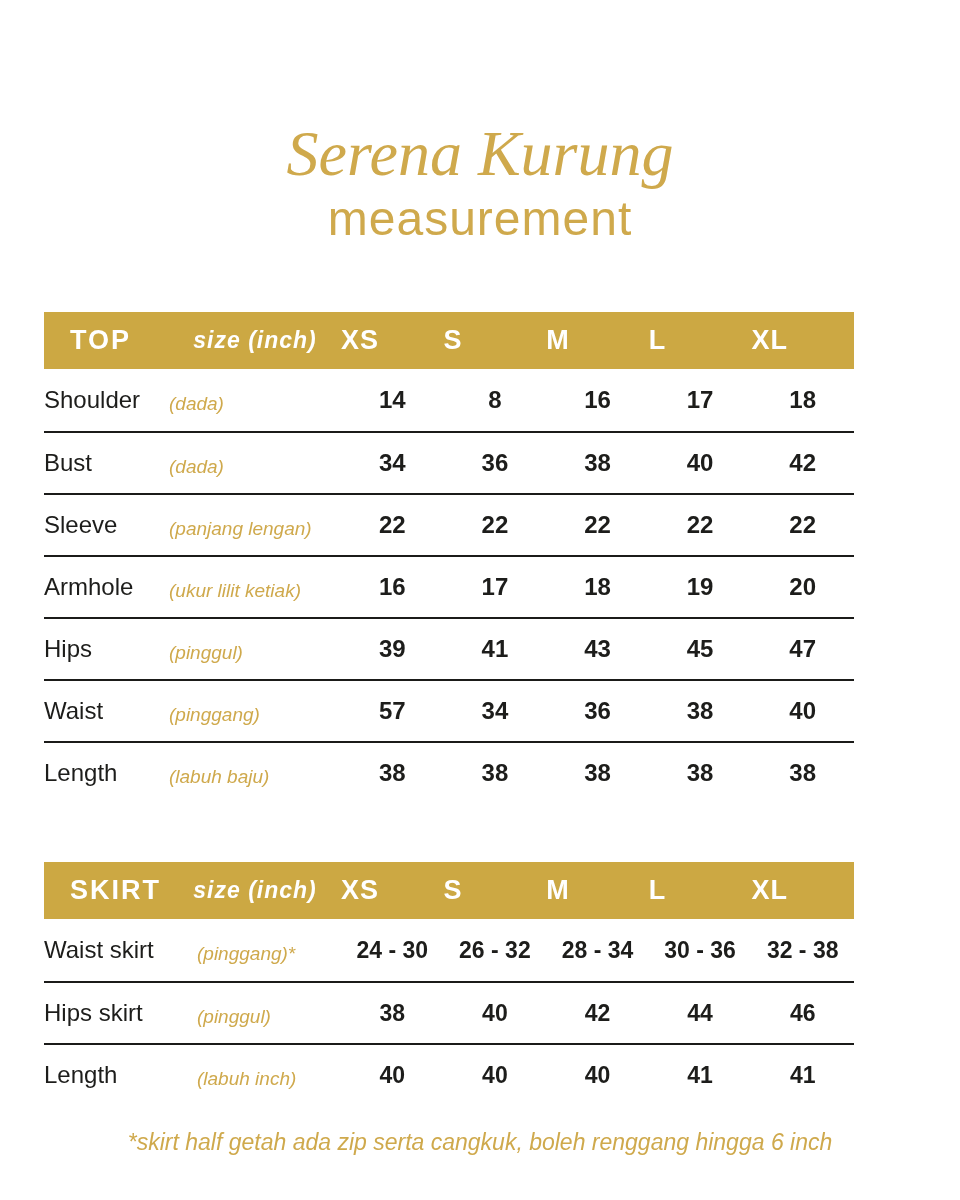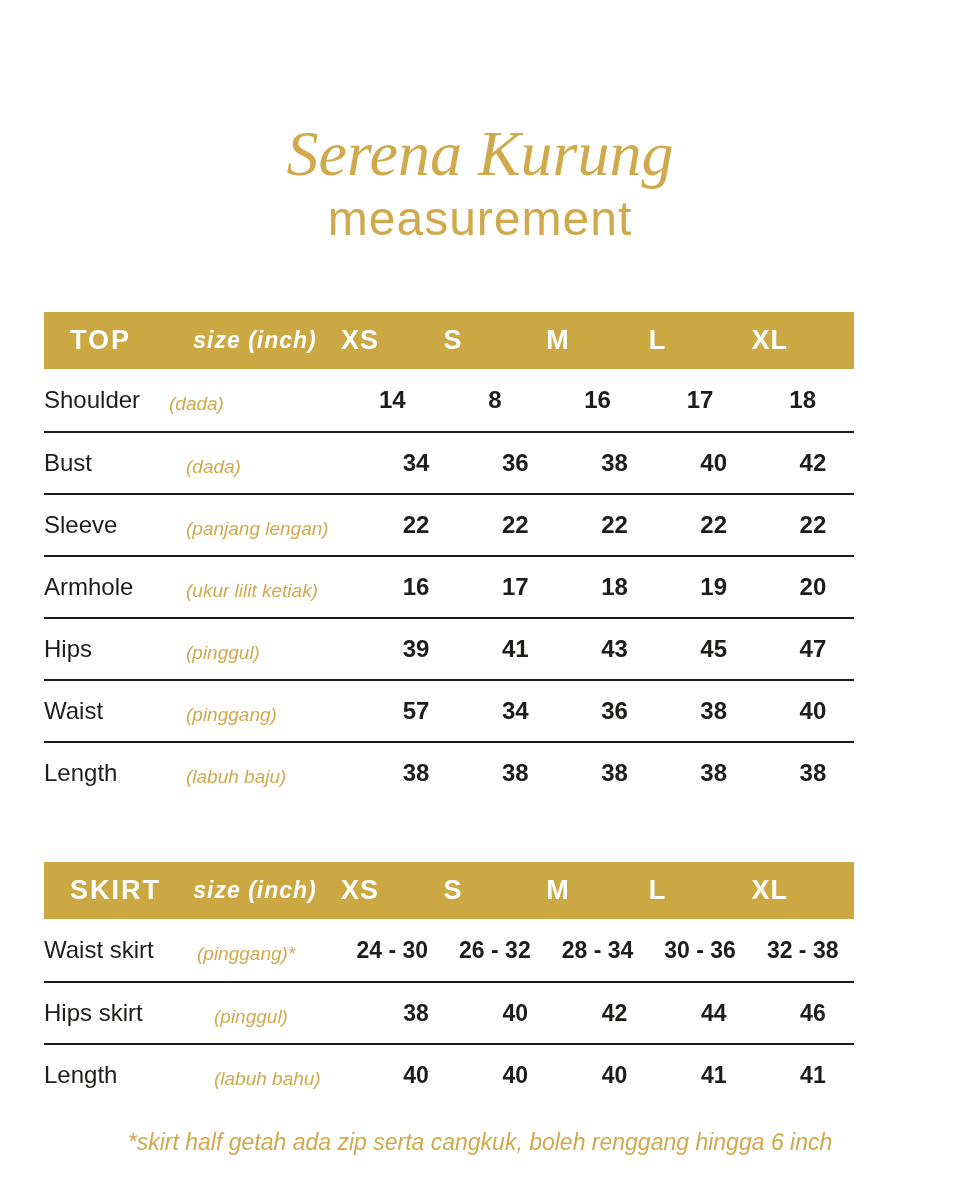--- a/index.html
+++ b/index.html
@@ -55,21 +55,21 @@
   .band-size{
     text-align:left; font-size:27px; font-weight:600; letter-spacing:1px;
   }
   .rows{ }
   .row{
     display:grid;
     grid-template-columns:125px 172px repeat(5, 1fr);
     align-items:center;
     height:62px;
   }
-  .row + .row{ border-top:2px solid #1B1B19;gap:17px; }
+  .row + .row{ border-top:2px solid #1B1B19; }
   .label{ font-size:24px; color:var(--ink); white-space:nowrap; }
   .malay{
     font-size:19px; font-style:italic;
     color:var(--gold-text);
     margin-top:7px; white-space:nowrap;
   }
   .skirt .malay{ padding-left:28px; }
   .value{
     font-size:24px; font-weight:700;
     text-align:center; color:var(--ink); white-space:nowrap;
@@ -192,21 +192,21 @@
           <div class="label">Hips skirt</div>
           <div class="malay">(pinggul)</div>
           <div class="value">38</div>
           <div class="value">40</div>
           <div class="value">42</div>
           <div class="value">44</div>
           <div class="value">46</div>
         </div>
         <div class="row">
           <div class="label">Length</div>
-          <div class="malay">(labuh bahu)</div>
+          <div class="malay">(labuh inch)</div>
           <div class="value">40</div>
           <div class="value">40</div>
           <div class="value">40</div>
           <div class="value">41</div>
           <div class="value">41</div>
         </div>
       </div>
     </section>
   </div>
 

